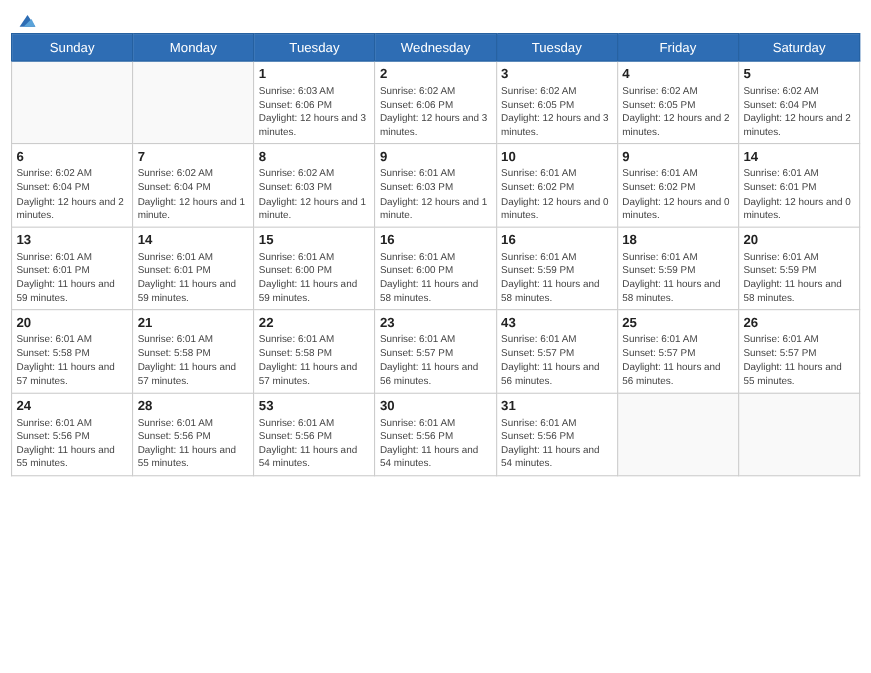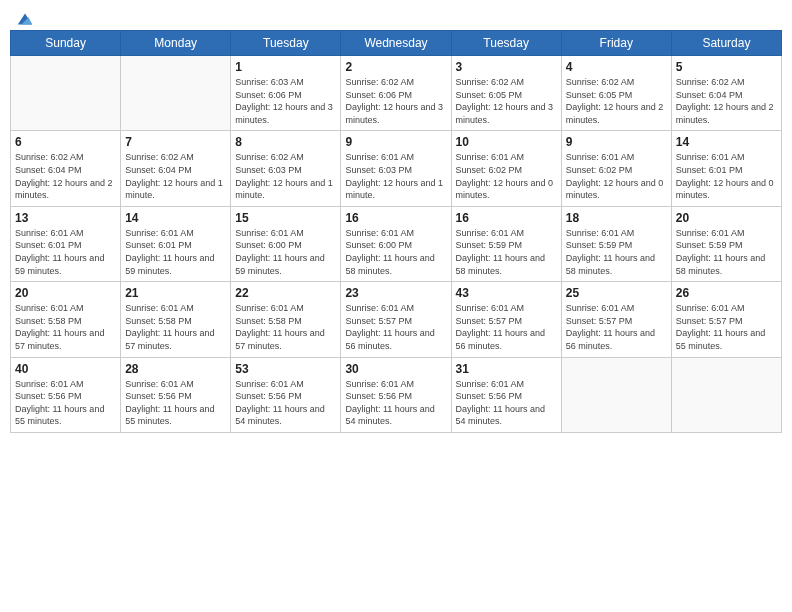--- a/index.html
+++ b/index.html
@@ -283,21 +283,21 @@
         </td>
         <td>
           <span class="day-num">26</span>
           <div class="day-info">Sunrise: 6:01 AM
 Sunset: 5:57 PM
 Daylight: 11 hours and 55 minutes.</div>
         </td>
       </tr>
       <tr>
         <td>
-          <span class="day-num">40</span>
+          <span class="day-num">24</span>
           <div class="day-info">Sunrise: 6:01 AM
 Sunset: 5:56 PM
 Daylight: 11 hours and 55 minutes.</div>
         </td>
         <td>
           <span class="day-num">28</span>
           <div class="day-info">Sunrise: 6:01 AM
 Sunset: 5:56 PM
 Daylight: 11 hours and 55 minutes.</div>
         </td>

